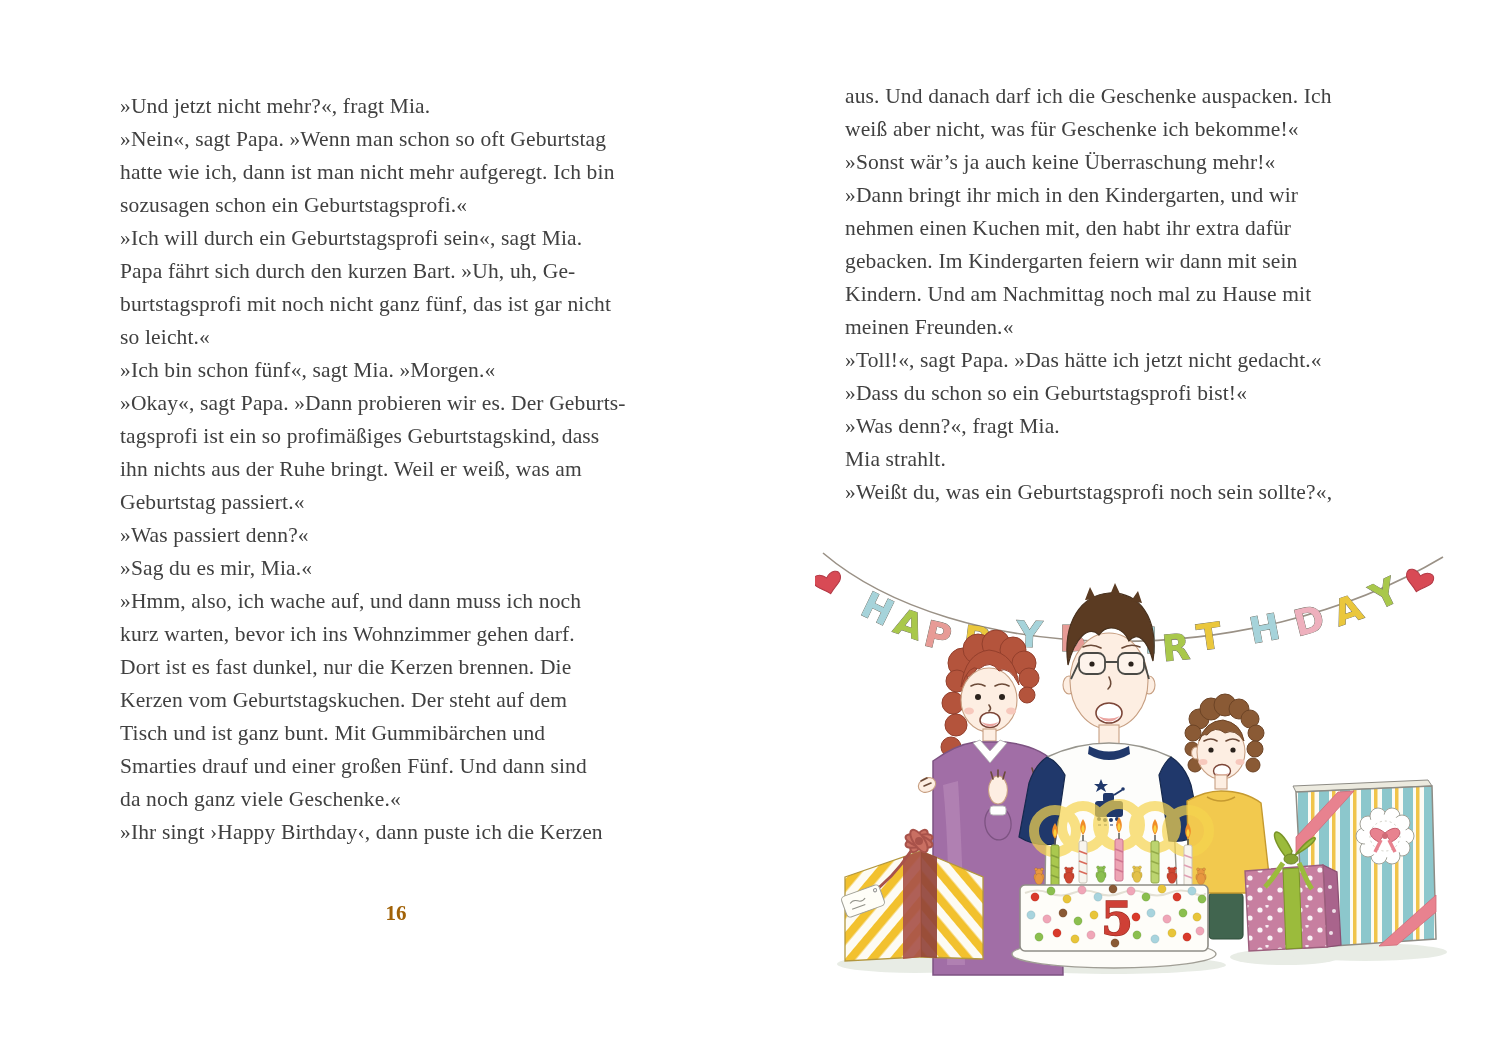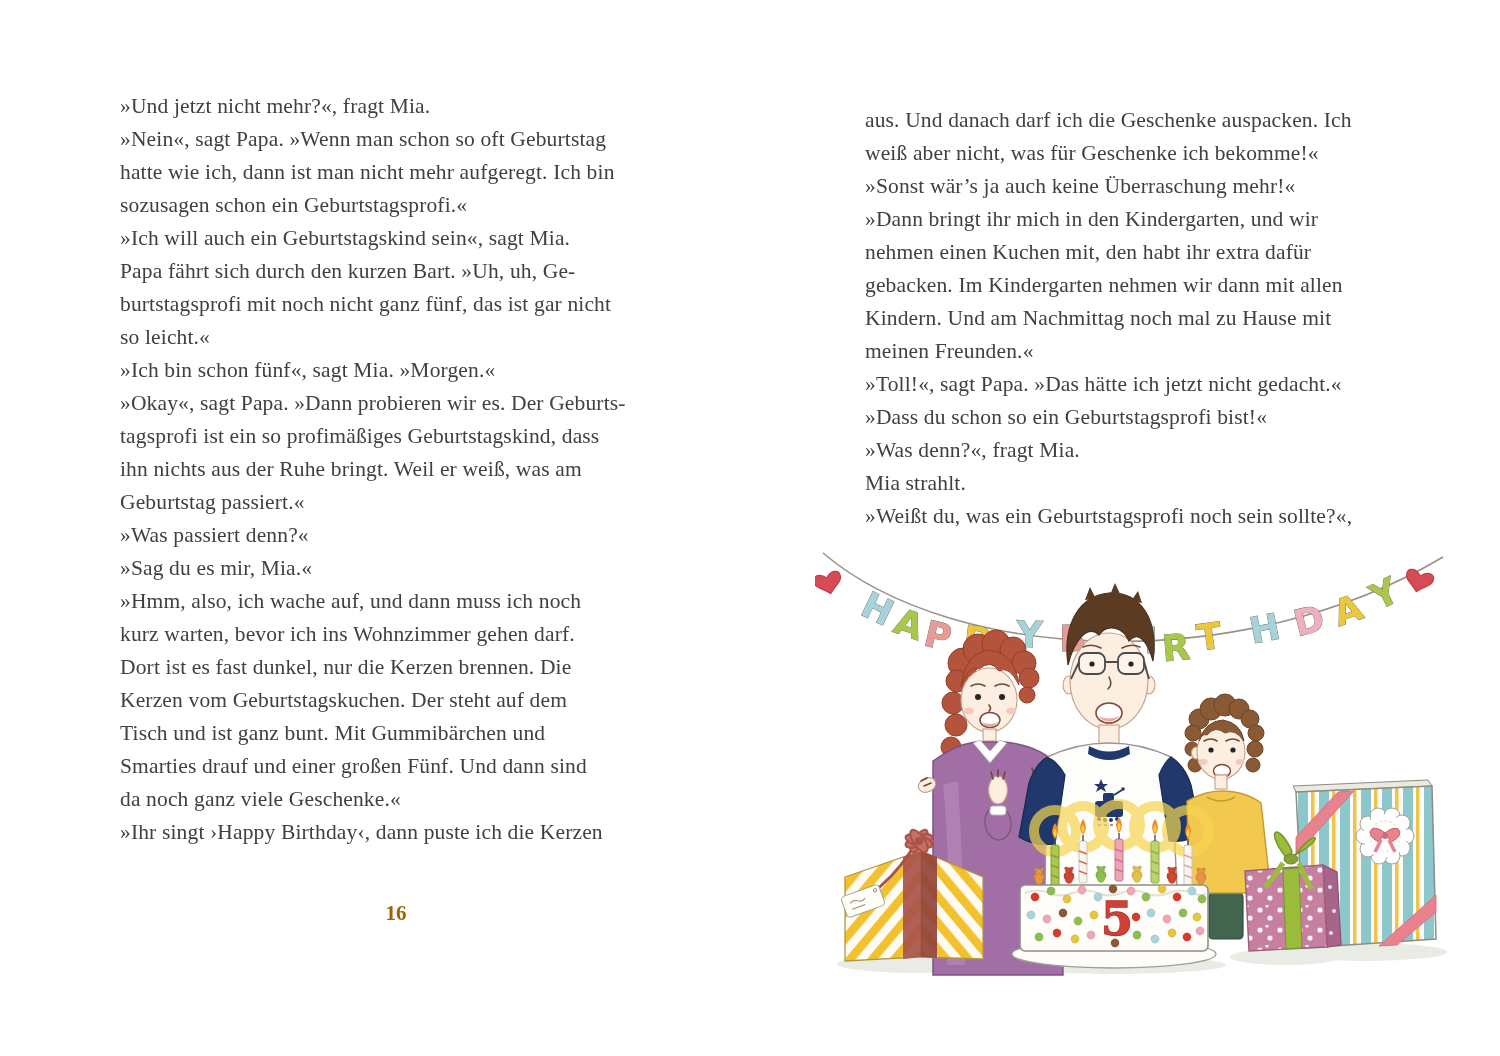--- a/index.html
+++ b/index.html
@@ -1,20 +1,20 @@
 <!DOCTYPE html>
 <html><head>
 <meta charset="utf-8">
 <style>
   html,body{margin:0;padding:0;}
   .stage{position:relative;width:1500px;height:1056px;background:#ffffff;overflow:hidden;
          font-family:"Liberation Serif",serif;}
   .text-col{position:absolute;font-size:21.5px;line-height:33px;color:#404040;letter-spacing:.15px;}
   .left-col{left:120px;top:90px;width:552px;}
-  .right-col{left:845px;top:104px;width:556px;margin-left:20px;}
+  .right-col{left:845px;top:80px;width:556px;}
   .book-line{white-space:nowrap;}
   .pagenum{position:absolute;left:120px;top:901px;width:552px;text-align:center;
            font-size:21px;font-weight:700;color:#a16207;}
   .illu{position:absolute;left:815px;top:545px;}
   .bl{font-family:"DejaVu Sans",sans-serif;font-weight:bold;font-size:36px;
       text-anchor:middle;stroke:#6a695f;stroke-width:.8;paint-order:stroke;}
   .cnum{font-family:"DejaVu Serif",serif;font-weight:bold;font-size:46px;text-anchor:middle;
         fill:#cf4036;stroke:#9e2b20;stroke-width:1.3;paint-order:stroke;}
   .outl{stroke:#c79f82;stroke-width:1.1;}
   .ink{stroke:#6b4a38;stroke-width:1.6;fill:none;stroke-linecap:round;}
@@ -22,21 +22,21 @@
 </head>
 <body>
 
 <div class="stage">
 
   <div class="text-col left-col">
       <div class="book-line">»Und jetzt nicht mehr?«, fragt Mia.</div>
       <div class="book-line">»Nein«, sagt Papa. »Wenn man schon so oft Geburtstag</div>
       <div class="book-line">hatte wie ich, dann ist man nicht mehr aufgeregt. Ich bin</div>
       <div class="book-line">sozusagen schon ein Geburtstagsprofi.«</div>
-      <div class="book-line">»Ich will auch ein Geburtstagskind sein«, sagt Mia.</div>
+      <div class="book-line">»Ich will durch ein Geburtstagsprofi sein«, sagt Mia.</div>
       <div class="book-line">Papa fährt sich durch den kurzen Bart. »Uh, uh, Ge-</div>
       <div class="book-line">burtstagsprofi mit noch nicht ganz fünf, das ist gar nicht</div>
       <div class="book-line">so leicht.«</div>
       <div class="book-line">»Ich bin schon fünf«, sagt Mia. »Morgen.«</div>
       <div class="book-line">»Okay«, sagt Papa. »Dann probieren wir es. Der Geburts-</div>
       <div class="book-line">tagsprofi ist ein so profimäßiges Geburtstagskind, dass</div>
       <div class="book-line">ihn nichts aus der Ruhe bringt. Weil er weiß, was am</div>
       <div class="book-line">Geburtstag passiert.«</div>
       <div class="book-line">»Was passiert denn?«</div>
       <div class="book-line">»Sag du es mir, Mia.«</div>
@@ -51,21 +51,21 @@
     </div>
 
   <div class="pagenum">16</div>
 
   <div class="text-col right-col">
       <div class="book-line">aus. Und danach darf ich die Geschenke auspacken. Ich</div>
       <div class="book-line">weiß aber nicht, was für Geschenke ich bekomme!«</div>
       <div class="book-line">»Sonst wär’s ja auch keine Überraschung mehr!«</div>
       <div class="book-line">»Dann bringt ihr mich in den Kindergarten, und wir</div>
       <div class="book-line">nehmen einen Kuchen mit, den habt ihr extra dafür</div>
-      <div class="book-line">gebacken. Im Kindergarten nehmen wir dann mit allen</div>
+      <div class="book-line">gebacken. Im Kindergarten feiern wir dann mit sein</div>
       <div class="book-line">Kindern. Und am Nachmittag noch mal zu Hause mit</div>
       <div class="book-line">meinen Freunden.«</div>
       <div class="book-line">»Toll!«, sagt Papa. »Das hätte ich jetzt nicht gedacht.«</div>
       <div class="book-line">»Dass du schon so ein Geburtstagsprofi bist!«</div>
       <div class="book-line">»Was denn?«, fragt Mia.</div>
       <div class="book-line">Mia strahlt.</div>
       <div class="book-line">»Weißt du, was ein Geburtstagsprofi noch sein sollte?«,</div>
     </div>
 
   <svg class="illu" width="650" height="480" viewBox="0 0 650 480">

